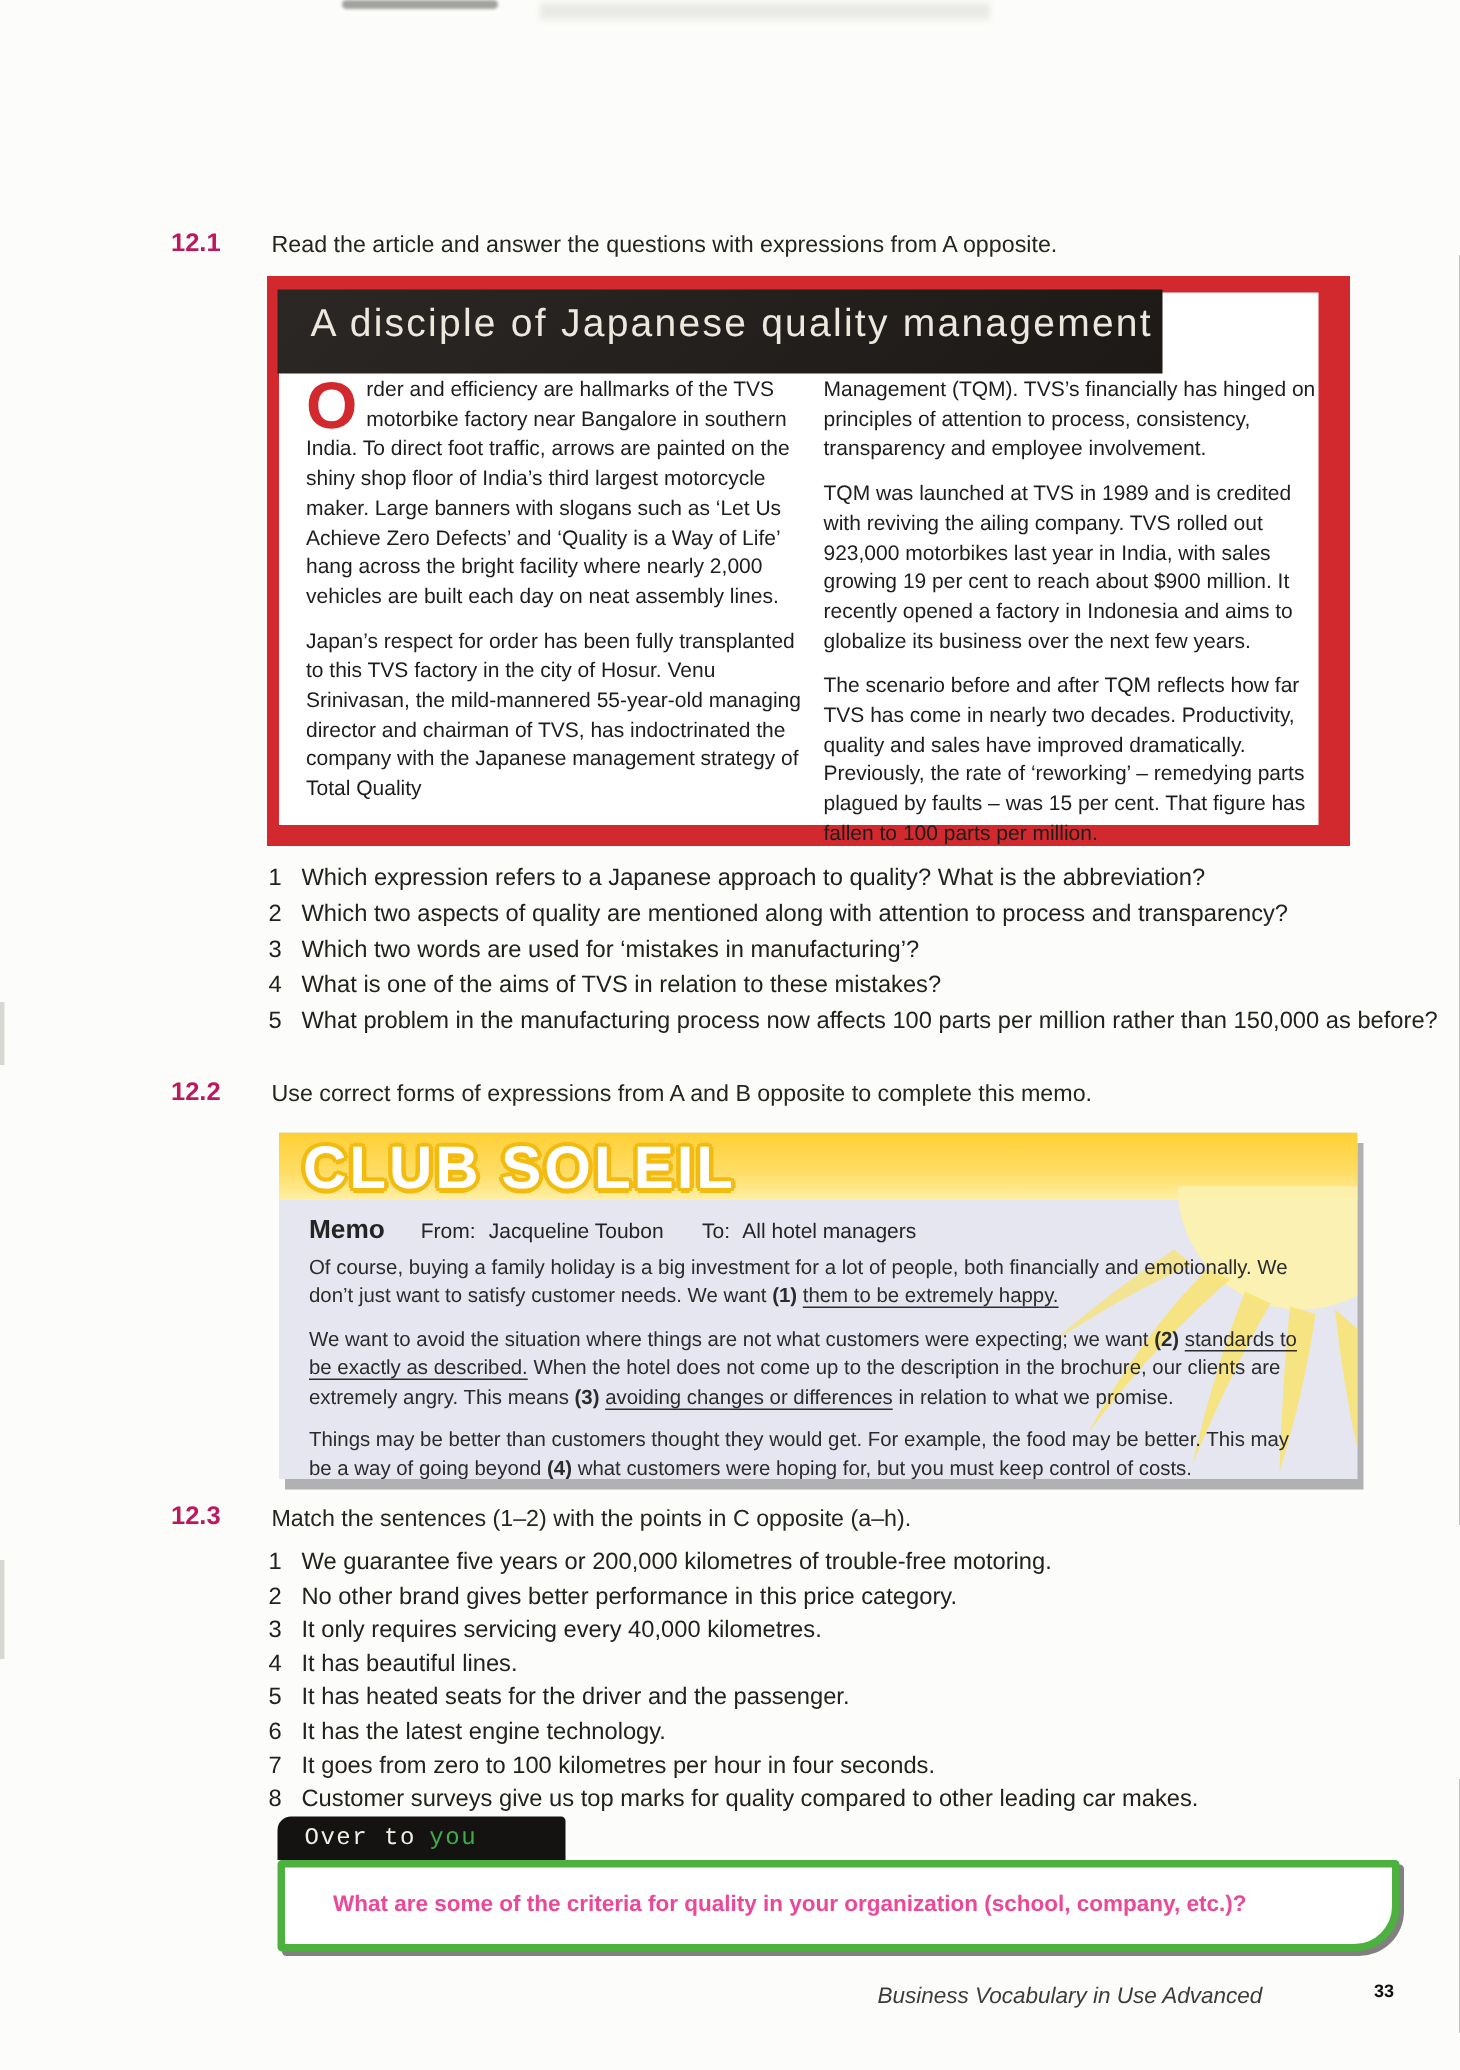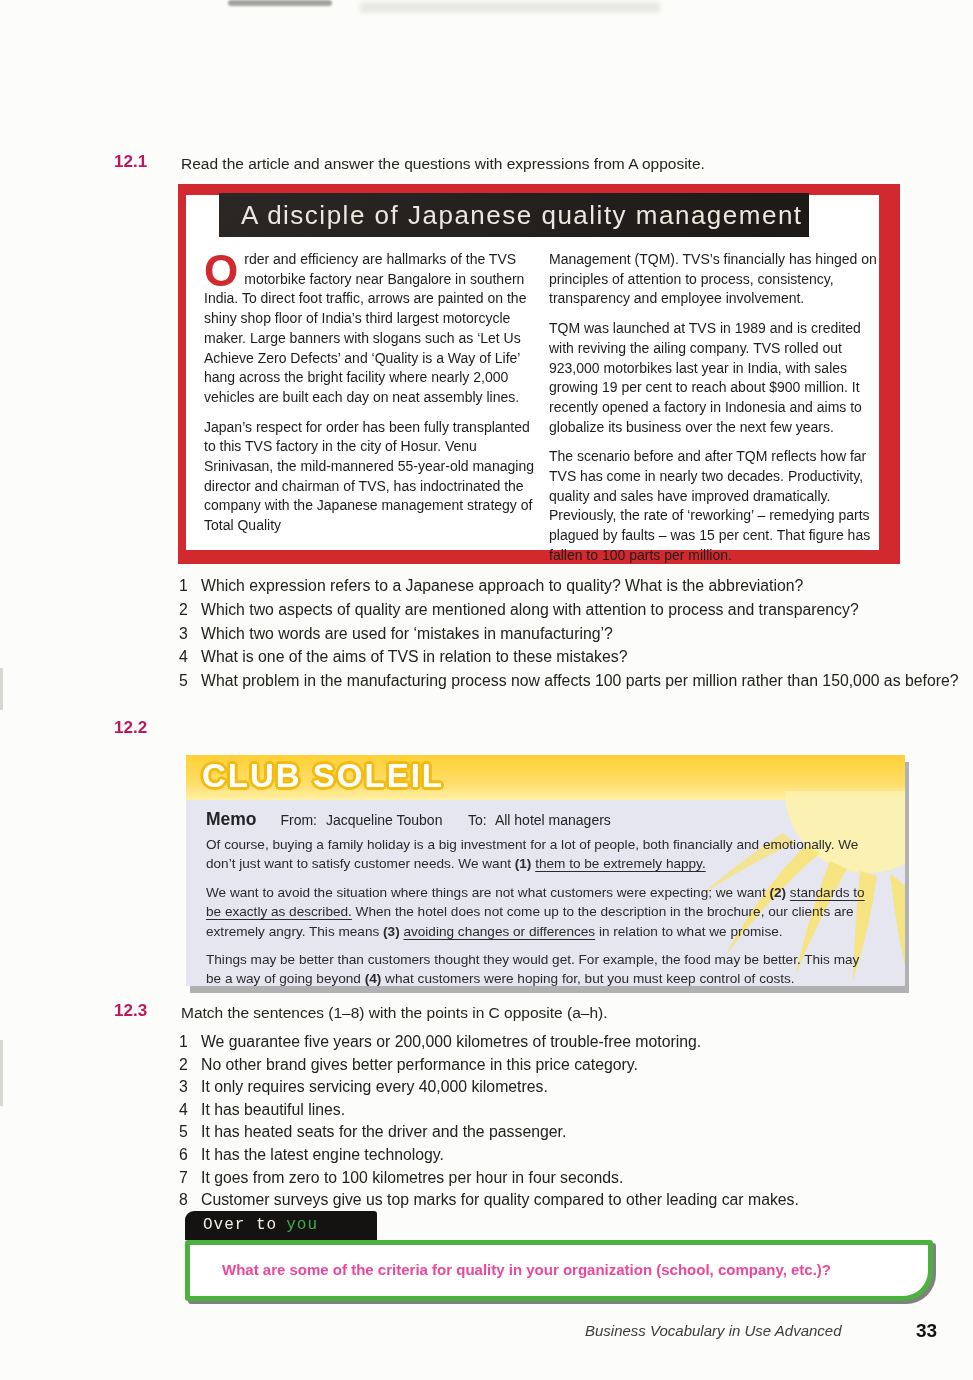--- a/index.html
+++ b/index.html
@@ -17,24 +17,24 @@
 
   .ex-num{position:absolute;left:114px;font-weight:700;font-size:17px;color:#be185d;}
   .ex-text{position:absolute;left:181px;font-size:15.5px;color:#26241f;}
 
   
   .article-frame{
     position:absolute;left:178px;top:184px;width:722px;height:380px;
     background:#fff;border:solid #d2292e;border-width:11px 21px 14px 8px;box-sizing:border-box;
   }
   .article-title{
-    position:absolute;left:185px;top:193px;width:590px;height:44px;
+    position:absolute;left:185px;top:193px;width:590px;height:56px;
     background:linear-gradient(135deg,#2b2724,#1c1917);
     color:#ece8de;font-size:26px;letter-spacing:1.5px;line-height:44px;
-    padding-left:22px;box-sizing:border-box;white-space:nowrap;margin-left:34px;
+    padding-left:22px;box-sizing:border-box;white-space:nowrap;
   }
   .article-body{
     position:absolute;left:204px;top:250px;width:676px;display:flex;gap:14px;
     font-size:14px;line-height:19.7px;color:#1f1d1b;
   }
   .article-col{width:331px;}
   .article-col p{margin:0 0 10px 0;}
   .dropcap{float:left;font-size:44px;line-height:36px;color:#d2292e;font-weight:700;margin:3px 6px 0 0;}
 
   
@@ -44,21 +44,21 @@
   .q-text{flex:1;}
 
   
   .memo{
     position:absolute;left:186px;top:755px;width:719px;height:231px;
     background:#e6e6f0;box-shadow:4px 7px 0 rgba(115,115,122,.55);overflow:hidden;
   }
   .memo-band{position:absolute;left:0;top:0;width:100%;height:45px;
     background:linear-gradient(180deg,#ffd035 0%,#ffdd66 60%,#fff0a6 100%);}
   .memo-logo{
-    position:absolute;left:16px;top:2px;font-size:33px;font-weight:800;letter-spacing:2px;color:#ffffff;
+    position:absolute;left:16px;top:2px;font-size:40px;font-weight:800;letter-spacing:2px;color:#ffffff;
     text-shadow:3px 0 0 #f3bb0f,-3px 0 0 #f3bb0f,0 3px 0 #f3bb0f,0 -3px 0 #f3bb0f,
       2px 2px 0 #f3bb0f,-2px 2px 0 #f3bb0f,2px -2px 0 #f3bb0f,-2px -2px 0 #f3bb0f;
   }
   .sun-svg{position:absolute;right:0;top:36px;pointer-events:none;}
   .memo-head{position:absolute;left:20px;top:54px;font-size:14px;color:#242424;}
   .memo-label{font-weight:700;font-size:17.5px;margin-right:20px;}
   .memo-fromto .lbl{margin-right:5px;margin-top:44px;}
   .memo-fromto .val{margin-right:22px;}
   .memo-body{position:absolute;left:20px;top:80px;width:668px;font-size:13.6px;line-height:19.4px;color:#2b2b2b;}
   .memo-body p{margin:0 0 9px 0;}
@@ -79,21 +79,21 @@
   .otu-green{color:#3fae49;margin-left:9px;}
   .otu-box{
     position:absolute;left:185px;top:1240px;width:748px;height:61px;background:#ffffff;
     border:5px solid #4cb13f;border-radius:3px 3px 30px 3px;box-sizing:border-box;
     box-shadow:3px 3px 0 rgba(25,25,25,.55);
   }
   .otu-question{padding:16px 32px;font-size:15px;font-weight:600;color:#ec4899;}
 
   
   .footer-title{position:absolute;left:585px;top:1322px;font-style:italic;font-size:15px;color:#3c3c3a;}
-  .footer-page{position:absolute;left:916px;top:1320px;font-weight:700;font-size:19px;color:#111;}
+  .footer-page{position:absolute;left:916px;top:1320px;font-weight:700;font-size:12px;color:#111;}
 </style>
 </head>
 <body>
 
 <div class="page">
 
   <div class="smudge-top"></div>
   <div class="ghost-text"></div>
   <div class="edge-mark m1"></div>
   <div class="edge-mark m2"></div>
@@ -132,20 +132,21 @@
         <span class="q-num">4</span>
         <span class="q-text">What is one of the aims of TVS in relation to these mistakes?</span>
       </div>
     <div class="q-item">
         <span class="q-num">5</span>
         <span class="q-text">What problem in the manufacturing process now affects 100 parts per million rather than 150,000 as before?</span>
       </div>
   </div>
 
   <div class="ex-num" style="top:718px;">12.2</div>
+  <div class="ex-text" style="top:721px;">Use correct forms of expressions from A and B opposite to complete this memo.</div>
 
   <div class="memo">
     <div class="memo-band"></div>
     <svg class="sun-svg" width="250" height="195" viewBox="0 0 250 195">
       <circle cx="212" cy="0" r="82" fill="#fbf1ae" opacity="0.95"></circle>
       <path d="M150,55 Q105,100 70,165 Q115,105 165,62 Z" fill="#f7e376" opacity="0.9"></path>
       <path d="M175,70 Q155,120 140,185 Q165,125 192,78 Z" fill="#f7e376" opacity="0.9"></path>
       <path d="M205,80 Q200,130 198,190 Q215,135 222,85 Z" fill="#f7e376" opacity="0.9"></path>
       <path d="M235,82 Q240,130 250,175 L250,95 Z" fill="#f7e376" opacity="0.9"></path>
       <path d="M128,42 Q85,70 45,105 Q95,72 140,52 Z" fill="#f7e376" opacity="0.75"></path>
@@ -161,21 +162,21 @@
     </div>
     <div class="memo-body">
       <p><span>Of course, buying a family holiday is a big investment for a lot of people, both financially and emotionally. We don’t just want to satisfy customer needs. We want </span><span class="seg-b">(1) </span><span class="seg-u">them to be extremely happy.</span></p>
       <p><span>We want to avoid the situation where things are not what customers were expecting; we want </span><span class="seg-b">(2) </span><span class="seg-u">standards to be exactly as described.</span><span> When the hotel does not come up to the description in the brochure, our clients are extremely angry. This means </span><span class="seg-b">(3) </span><span class="seg-u">avoiding changes or differences</span><span> in relation to what we promise.</span></p>
       <p><span>Things may be better than customers thought they would get. For example, the food may be better. This may be a way of going beyond </span><span class="seg-b">(4) </span><span class="seg-u">what customers were hoping for,</span><span> but you must keep control of costs.</span></p>
     </div>
   </div>
   <div class="memo-logo" style="position:absolute;left:202px;top:757px;">CLUB SOLEIL</div>
 
   <div class="ex-num" style="top:1001px;">12.3</div>
-  <div class="ex-text" style="top:1004px;">Match the sentences (1–8) with the points in C opposite (a–h).</div>
+  <div class="ex-text" style="top:1004px;">Match the sentences (1–2) with the points in C opposite (a–h).</div>
 
   <div class="m-list">
     <div class="q-item">
         <span class="q-num">1</span>
         <span class="q-text">We guarantee five years or 200,000 kilometres of trouble-free motoring.</span>
       </div>
     <div class="q-item">
         <span class="q-num">2</span>
         <span class="q-text">No other brand gives better performance in this price category.</span>
       </div>

